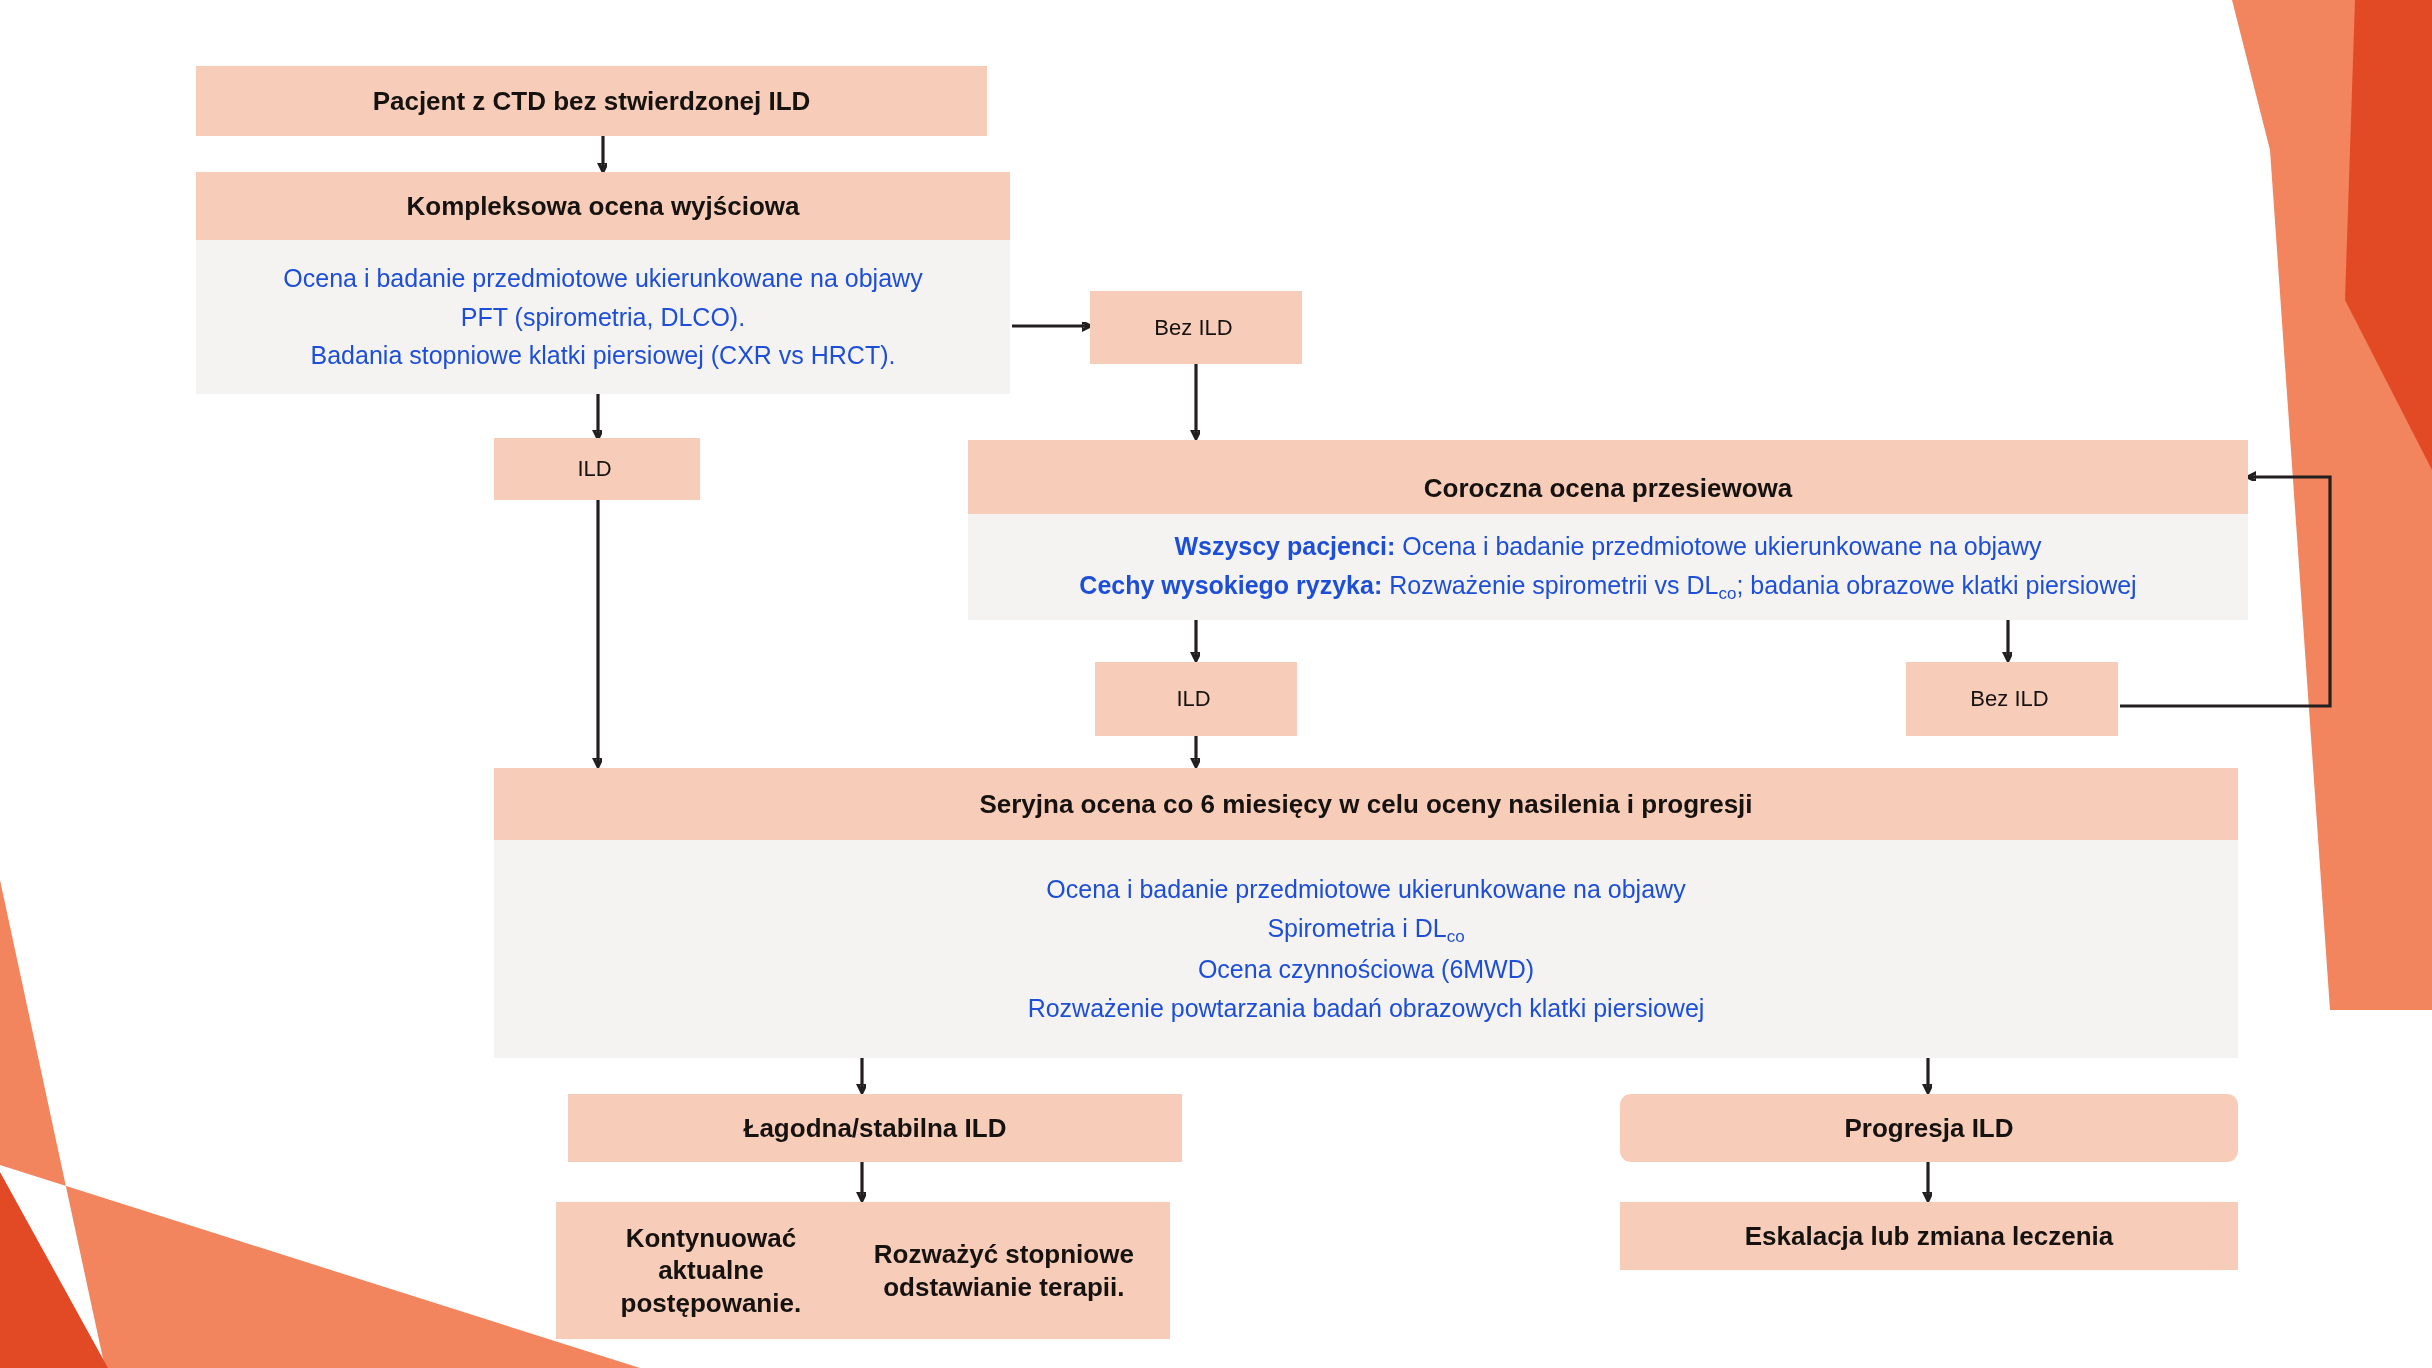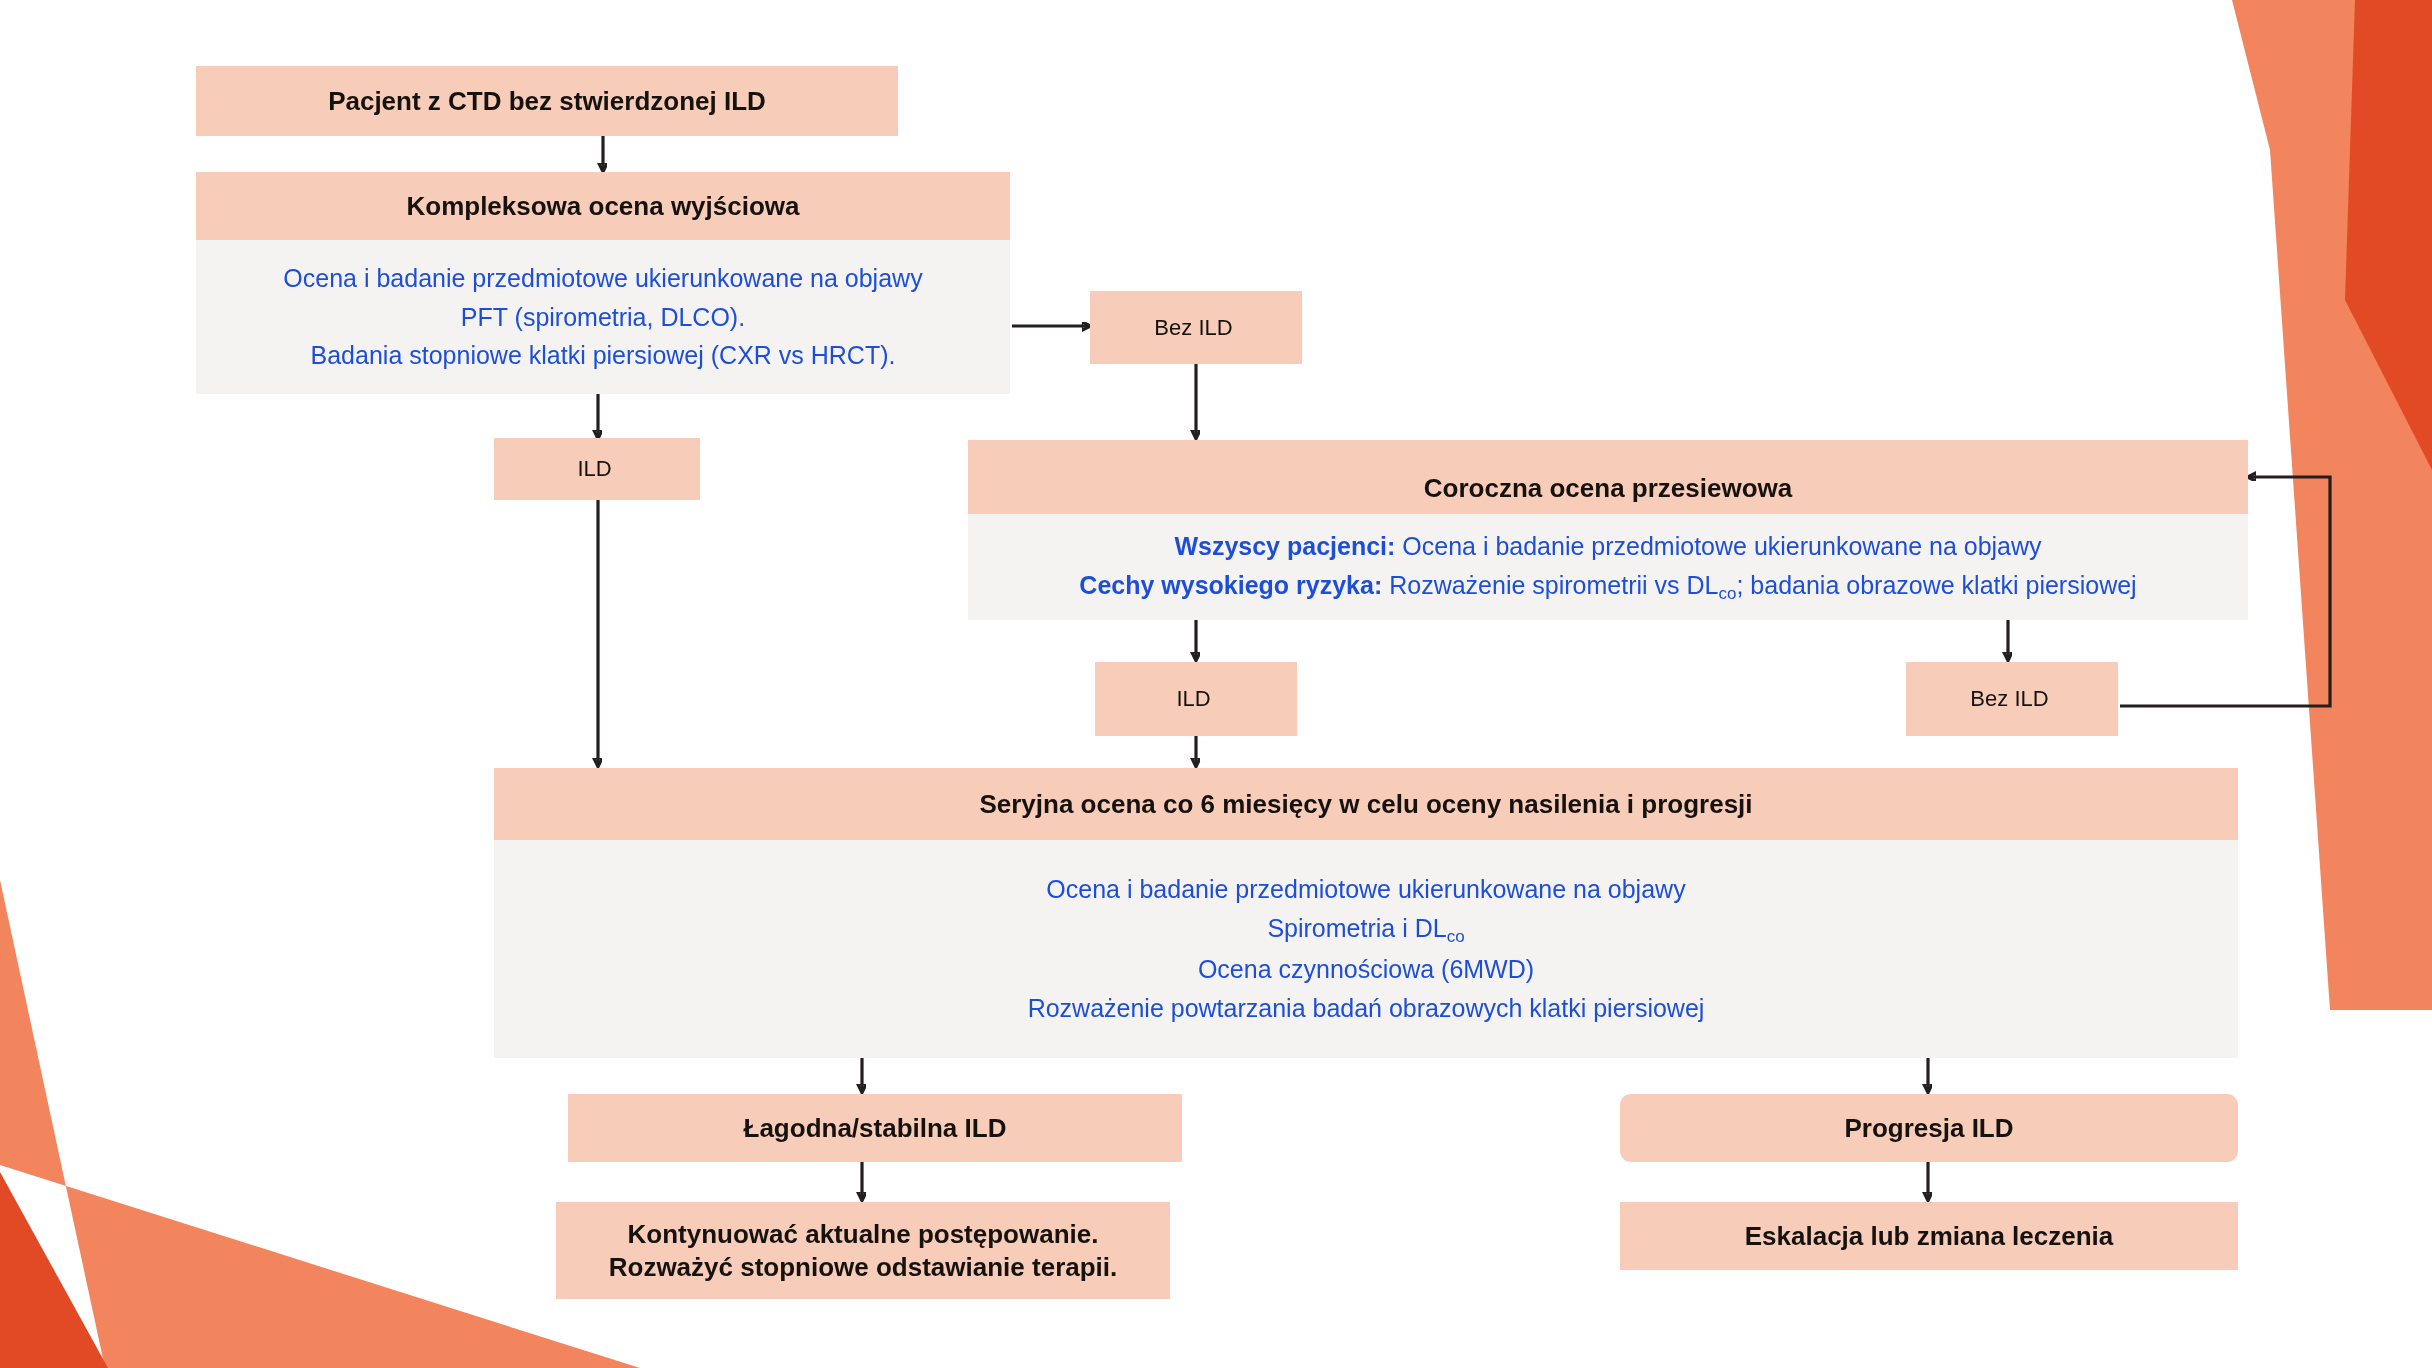--- a/index.html
+++ b/index.html
@@ -87,21 +87,21 @@
 
     <line x1="862" y1="1057" x2="862" y2="1092" marker-end="url(#ah)"></line>
 
     <line x1="1928" y1="1057" x2="1928" y2="1092" marker-end="url(#ah)"></line>
 
     <line x1="862" y1="1162" x2="862" y2="1200" marker-end="url(#ah)"></line>
 
     <line x1="1928" y1="1162" x2="1928" y2="1200" marker-end="url(#ah)"></line>
   </svg>
 
-  <div class="node hdr f-title" style="left:196px;top:66px;width:702px;height:70px;">
+  <div class="node hdr f-title" style="left:196px;top:66px;width:791px;height:70px;">
     <span>Pacjent z CTD bez stwierdzonej ILD</span>
   </div>
 
   <div class="node hdr f-title" style="left:196px;top:172px;width:814px;height:68px;">
     <span>Kompleksowa ocena wyjściowa</span>
   </div>
   <div class="node body f-body" style="left:196px;top:240px;width:814px;height:154px;">
     <span class="ln">Ocena i badanie przedmiotowe ukierunkowane na objawy</span>
     <span class="ln">PFT (spirometria, DLCO).</span>
     <span class="ln">Badania stopniowe klatki piersiowej (CXR vs HRCT).</span>
@@ -138,21 +138,21 @@
     <span class="ln">Ocena i badanie przedmiotowe ukierunkowane na objawy</span>
     <span class="ln"><span>Spirometria i DL</span><sub>co</sub></span>
     <span class="ln">Ocena czynnościowa (6MWD)</span>
     <span class="ln">Rozważenie powtarzania badań obrazowych klatki piersiowej</span>
   </div>
 
   <div class="node hdr f-title" style="left:568px;top:1094px;width:614px;height:68px;">
     <span>Łagodna/stabilna ILD</span>
   </div>
 
-  <div class="node hdr f-title" style="left:556px;top:1202px;width:614px;height:97px;flex-direction:column;">
+  <div class="node hdr f-title" style="left:556px;top:1202px;width:614px;height:137px;flex-direction:row;">
     <span class="ln">Kontynuować aktualne postępowanie.</span>
     <span class="ln">Rozważyć stopniowe odstawianie terapii.</span>
   </div>
 
   <div class="node hdr f-title" style="left:1620px;top:1094px;width:618px;height:68px;border-radius:11px;">
     <span>Progresja ILD</span>
   </div>
 
   <div class="node hdr f-title" style="left:1620px;top:1202px;width:618px;height:68px;">
     <span>Eskalacja lub zmiana leczenia</span>

